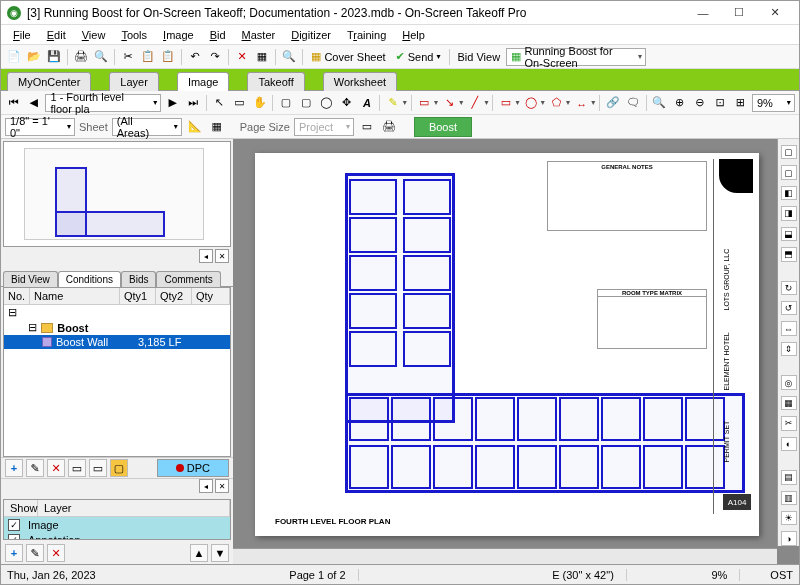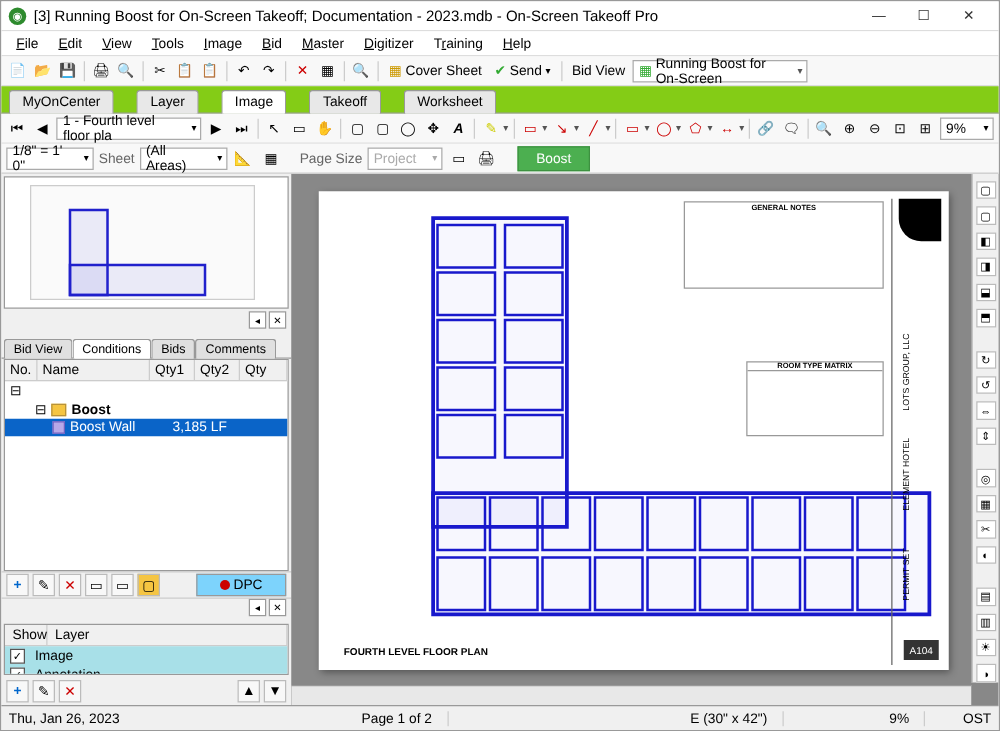--- a/index.html
+++ b/index.html
@@ -68,21 +68,21 @@
 .viewport { flex: 1; background: #888; position: relative; overflow: hidden; }
 .viewport .sheet { position: absolute; left: 22px; top: 14px; right: 40px; bottom: 28px; background: #fff; box-shadow: 2px 2px 6px rgba(0,0,0,0.4); }
 .viewport .rightsidebar { position: absolute; right: 0; top: 0; width: 22px; bottom: 18px; background: #f0f0f0; border-left: 1px solid #999; display: flex; flex-direction: column; align-items: center; padding-top: 6px; gap: 6px; }
 .viewport .rightsidebar .rb { width: 16px; height: 16px; border: 1px solid #bbb; background: #fff; font-size: 9px; display: flex; align-items: center; justify-content: center; }
 .viewport .scrollh { position: absolute; bottom: 0; left: 0; right: 22px; height: 16px; background: #e8e8e8; border-top: 1px solid #999; }
 .plan2 { position: absolute; left: 40px; top: 20px; width: 420px; height: 370px; }
 .plan2 .wall-v { position: absolute; left: 50px; top: 0; width: 110px; height: 250px; border: 3px solid #1818cc; background: rgba(40,40,220,0.04); }
 .plan2 .wall-h { position: absolute; left: 50px; top: 220px; width: 400px; height: 100px; border: 3px solid #1818cc; background: rgba(40,40,220,0.04); }
 .plan2 .room { position: absolute; border: 2px solid #1818cc; }
 .sheetlabel { position: absolute; left: 20px; bottom: 10px; font-size: 8px; font-weight: bold; }
-.titleblk { position: absolute; right: 6px; top: 6px; bottom: 4px; width: 40px; border-left: 1px solid #666; }
+.titleblk { position: absolute; right: 6px; top: 6px; bottom: 22px; width: 40px; border-left: 1px solid #666; }
 .titleblk .logo { position: absolute; top: 0; right: 0; width: 34px; height: 34px; background: #000; border-radius: 0 0 0 18px; }
 .titleblk .vtxt { position: absolute; bottom: 50px; left: 12px; transform: rotate(-90deg); transform-origin: left; font-size: 7px; white-space: nowrap; }
 .titleblk .sheetno { position: absolute; bottom: 4px; right: 2px; width: 28px; height: 16px; background: #333; color: #fff; font-size: 8px; display: flex; align-items: center; justify-content: center; }
 .notes { position: absolute; right: 52px; top: 8px; width: 160px; height: 70px; border: 1px solid #999; font-size: 5px; padding: 2px; }
 .notes .nt { font-weight: bold; text-align: center; font-size: 6px; }
 .symkey { position: absolute; right: 52px; top: 82px; width: 90px; height: 50px; border: 1px solid #999; font-size: 5px; padding: 2px; }
 .roommx { position: absolute; right: 52px; top: 136px; width: 110px; height: 60px; border: 1px solid #999; font-size: 5px; }
 .roommx .rt { font-weight: bold; text-align: center; font-size: 6px; border-bottom: 1px solid #999; }
 .statusbar { height: 20px; background: #f0f0f0; border-top: 1px solid #999; display: flex; align-items: center; padding: 0 6px; font-size: 11px; }
 .statusbar .cell { padding: 0 12px; border-right: 1px solid #ccc; }

